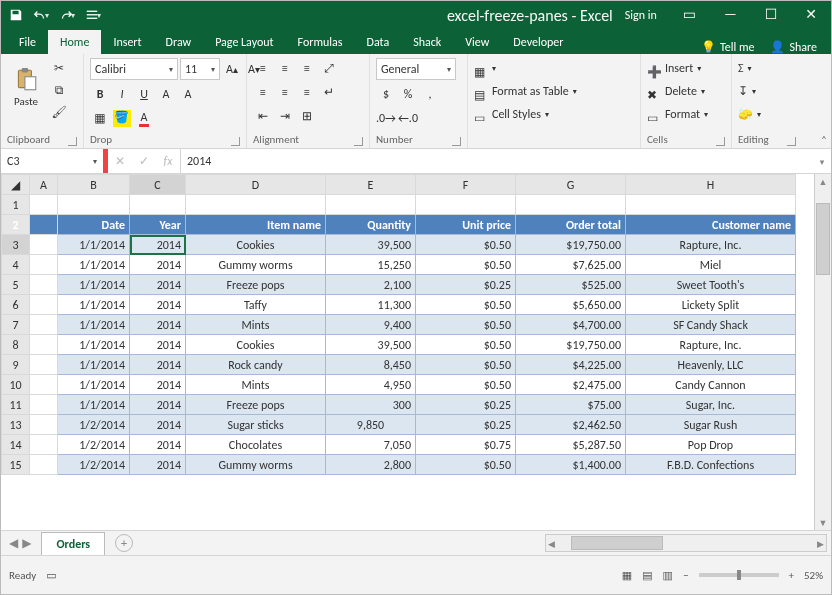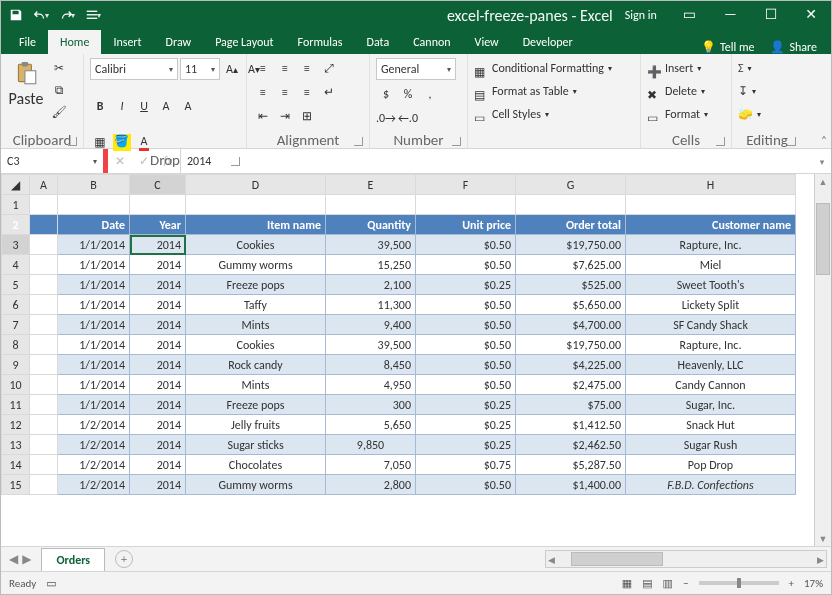--- a/index.html
+++ b/index.html
@@ -16,29 +16,29 @@
 
 .tabs{height:25px;background:#0c6136;display:flex;align-items:flex-end;color:#fff;font-size:12px;padding:0 6px}
 .tabs .tab{padding:0 12px;line-height:24px;height:24px}
 .tabs .tab.active{background:#f3f3f3;color:#0c6136}
 .tabs .spacer{flex:1}
 .tabs .right-tools{display:flex;align-items:center;color:#fff;font-size:12px}
 .tabs .right-tools .tool{padding:0 8px;display:flex;align-items:center;gap:4px}
 
 .ribbon{height:94px;background:#f3f3f3;border-bottom:1px solid #d5d5d5;display:flex;position:relative}
 .group{border-right:1px solid #e0e0e0;padding:4px 6px 0 6px;display:flex;flex-direction:column;justify-content:space-between}
-.group .label{text-align:center;font-size:15px;color:#666;line-height:16px;position:relative}
+.group .label{font-size:11px;color:#666;line-height:16px;position:relative}
 .group .label::after{content:"";position:absolute;right:0;bottom:2px;width:8px;height:8px;border-right:1px solid #999;border-bottom:1px solid #999}
 .controls{display:flex;gap:4px}
 .col{display:flex;flex-direction:column;gap:2px;align-items:flex-start;justify-content:flex-start}
 .row{display:flex;gap:2px;align-items:center}
 .btn-sm{width:20px;height:20px;display:flex;align-items:center;justify-content:center;font-size:12px}
 .select{border:1px solid #c8c8c8;background:#fff;height:20px;display:flex;align-items:center;padding:0 4px;font-size:12px;min-width:60px;justify-content:space-between}
 .select .arrow{font-size:8px;color:#555;margin-left:4px}
-.big-btn{width:38px;height:50px;text-align:center;font-size:16px;display:flex;flex-direction:column;align-items:center;justify-content:flex-end;gap:2px}
+.big-btn{width:38px;height:50px;text-align:center;font-size:11px;display:flex;flex-direction:column;align-items:center;justify-content:flex-end;gap:2px}
 .big-btn .ic{width:26px;height:26px}
 .rbtn{display:flex;align-items:center;gap:4px;font-size:12px;line-height:21px;height:21px}
 .rbtn .ic{width:14px;height:14px}
 .collapse{position:absolute;right:4px;bottom:2px;font-size:11px;color:#666}
 
 .fmlbar{display:flex;align-items:stretch;height:24px;border-bottom:1px solid #d5d5d5;background:#fff}
 .namebox{width:90px;border-right:5px solid #ef4444;display:flex;align-items:center;padding:0 6px;font-size:12px;justify-content:space-between}
 .namebox .arrow{font-size:8px;color:#555}
 .fmltools{display:flex;align-items:center;border-right:1px solid #d5d5d5}
 .fmltools span{width:24px;text-align:center;color:#bbb;font-size:12px}
@@ -68,21 +68,21 @@
 .col-F{width:100px}
 .col-G{width:110px}
 .col-H{width:170px}
 
 .sheettabs{height:24px;border-top:1px solid #d5d5d5;background:#f3f3f3;display:flex;align-items:center;font-size:12px;position:relative}
 .sheettabs .nav{display:flex;gap:4px;padding:0 8px;color:#888}
 .sheettabs .tab{border:1px solid #bbb;border-bottom:none;background:#fff;padding:0 14px;line-height:22px;height:22px;margin-left:2px;font-weight:bold;color:#0c6136}
 .sheettabs .add{margin-left:10px;color:#888;border:1px solid #bbb;border-radius:50%;width:16px;height:16px;display:flex;align-items:center;justify-content:center;font-size:12px}
 .sheettabs .hscroll{position:absolute;right:4px;top:3px;height:16px;width:280px;background:#efefef;border:1px solid #ccc;display:flex;align-items:center}
 .sheettabs .hscroll .thumb{width:90px;height:12px;background:#cfcfcf;margin-left:16px;border:1px solid #bbb}
-.statusbar{height:22px;border-top:1px solid #d5d5d5;background:#f3f3f3;display:flex;align-items:center;font-size:11px;padding:0 8px;justify-content:space-between;color:#555}
+.statusbar{height:22px;border-top:1px solid #d5d5d5;background:#f3f3f3;display:flex;align-items:center;font-size:11px;padding:8px 8px;justify-content:space-between;color:#555}
 .statusbar .right{display:flex;align-items:center;gap:10px}
 .slider{width:80px;height:4px;background:#ccc;position:relative}
 .slider .sthumb{position:absolute;left:38px;top:-3px;width:4px;height:10px;background:#888}
 .vscroll{width:16px;background:#efefef;border-left:1px solid #ccc;display:flex;flex-direction:column;align-items:center;justify-content:space-between}
 .vscroll .thumb{width:12px;height:70px;background:#cfcfcf;border:1px solid #bbb;margin-top:16px}
 svg{display:block}
 </style>
 </head>
 <body>
 
@@ -127,21 +127,21 @@
   </div>
 
   <div class="tabs">
     <div class="tab">File</div>
     <div class="tab active">Home</div>
     <div class="tab">Insert</div>
     <div class="tab">Draw</div>
     <div class="tab">Page Layout</div>
     <div class="tab">Formulas</div>
     <div class="tab">Data</div>
-    <div class="tab">Cannon</div>
+    <div class="tab">Shack</div>
     <div class="tab">View</div>
     <div class="tab">Developer</div>
     <div class="spacer"></div>
     <div class="right-tools">
       <div class="tool">
           <span>💡</span>
           <span>Tell me</span>
         </div>
       <div class="tool">
           <span>👤</span>
@@ -167,21 +167,21 @@
         <div class="col">
           <span class="btn-sm">✂</span>
           <span class="btn-sm">⧉</span>
           <span class="btn-sm">🖌</span>
         </div>
       </div>
       <div class="label">Clipboard</div>
     </div>
 
     <div class="group" style="width:150px">
-      <div class="col" style="gap:16px">
+      <div class="col" style="gap:4px">
         <div class="row">
           <div class="select" style="min-width:78px">
               <span>Calibri</span>
               <span class="arrow">▾</span>
             </div>
           <div class="select" style="min-width:30px">
               <span>11</span>
               <span class="arrow">▾</span>
             </div>
           <span class="btn-sm">A<sup>▴</sup></span>
@@ -246,21 +246,20 @@
           <span class="btn-sm">←.0</span>
         </div>
       </div>
       <div class="label">Number</div>
     </div>
 
     <div class="group" style="width:160px">
       <div class="col" style="gap:2px">
         <div class="rbtn">
             <span class="ic">▦</span>
-            <span>Conditional Formatting</span>
             <span class="arrow" style="font-size:8px">▾</span>
           </div>
         <div class="rbtn">
             <span class="ic">▤</span>
             <span>Format as Table</span>
             <span class="arrow" style="font-size:8px">▾</span>
           </div>
         <div class="rbtn">
             <span class="ic">▭</span>
             <span>Cell Styles</span>
@@ -468,31 +467,20 @@
               <td class="rowhdr">11</td>
               <td style="background: rgb(255, 255, 255);"></td>
               <td class="tbl-cell" style="text-align: right;">1/1/2014</td>
               <td class="tbl-cell" style="text-align: right;">2014</td>
               <td class="tbl-cell" style="text-align: center;">Freeze pops</td>
               <td class="tbl-cell" style="text-align: right;">300</td>
               <td class="tbl-cell" style="text-align: right;">$0.25</td>
               <td class="tbl-cell" style="text-align: right;">$75.00</td>
               <td class="tbl-cell" style="text-align: center;">Sugar, Inc.</td>
             </tr>
-            <tr class="tbl-row-even">
-              <td class="rowhdr">12</td>
-              <td style="background: rgb(255, 255, 255);"></td>
-              <td class="tbl-cell" style="text-align: right;">1/2/2014</td>
-              <td class="tbl-cell" style="text-align: right;">2014</td>
-              <td class="tbl-cell" style="text-align: center;">Jelly fruits</td>
-              <td class="tbl-cell" style="text-align: right;">5,650</td>
-              <td class="tbl-cell" style="text-align: right;">$0.25</td>
-              <td class="tbl-cell" style="text-align: right;">$1,412.50</td>
-              <td class="tbl-cell" style="text-align: center;">Snack Hut</td>
-            </tr>
             <tr class="tbl-row-odd">
               <td class="rowhdr">13</td>
               <td style="background: rgb(255, 255, 255);"></td>
               <td class="tbl-cell" style="text-align: right;">1/2/2014</td>
               <td class="tbl-cell" style="text-align: right;">2014</td>
               <td class="tbl-cell" style="text-align: center;">Sugar sticks</td>
               <td class="tbl-cell" style="text-align: center;">9,850</td>
               <td class="tbl-cell" style="text-align: right;">$0.25</td>
               <td class="tbl-cell" style="text-align: right;">$2,462.50</td>
               <td class="tbl-cell" style="text-align: center;">Sugar Rush</td>
@@ -510,21 +498,21 @@
             </tr>
             <tr class="tbl-row-odd">
               <td class="rowhdr">15</td>
               <td style="background: rgb(255, 255, 255);"></td>
               <td class="tbl-cell" style="text-align: right;">1/2/2014</td>
               <td class="tbl-cell" style="text-align: right;">2014</td>
               <td class="tbl-cell" style="text-align: center;">Gummy worms</td>
               <td class="tbl-cell" style="text-align: right;">2,800</td>
               <td class="tbl-cell" style="text-align: right;">$0.50</td>
               <td class="tbl-cell" style="text-align: right;">$1,400.00</td>
-              <td class="tbl-cell" style="text-align: center; font-style: italic;">F.B.D. Confections</td>
+              <td class="tbl-cell" style="text-align: center;">F.B.D. Confections</td>
             </tr>
           </tbody>
       </table>
     </div>
     <div class="vscroll">
       <span style="font-size:9px;color:#888;margin-top:2px">▲</span>
       <div class="thumb"></div>
       <span style="flex:1"></span>
       <span style="font-size:9px;color:#888;margin-bottom:2px">▼</span>
     </div>
@@ -552,17 +540,17 @@
     </div>
     <div class="right">
       <span>▦</span>
       <span>▤</span>
       <span>▥</span>
       <span>−</span>
       <div class="slider">
           <div class="sthumb"></div>
         </div>
       <span>+</span>
-      <span>17%</span>
+      <span>52%</span>
     </div>
   </div>
 
 </div>
 
 </body></html>

